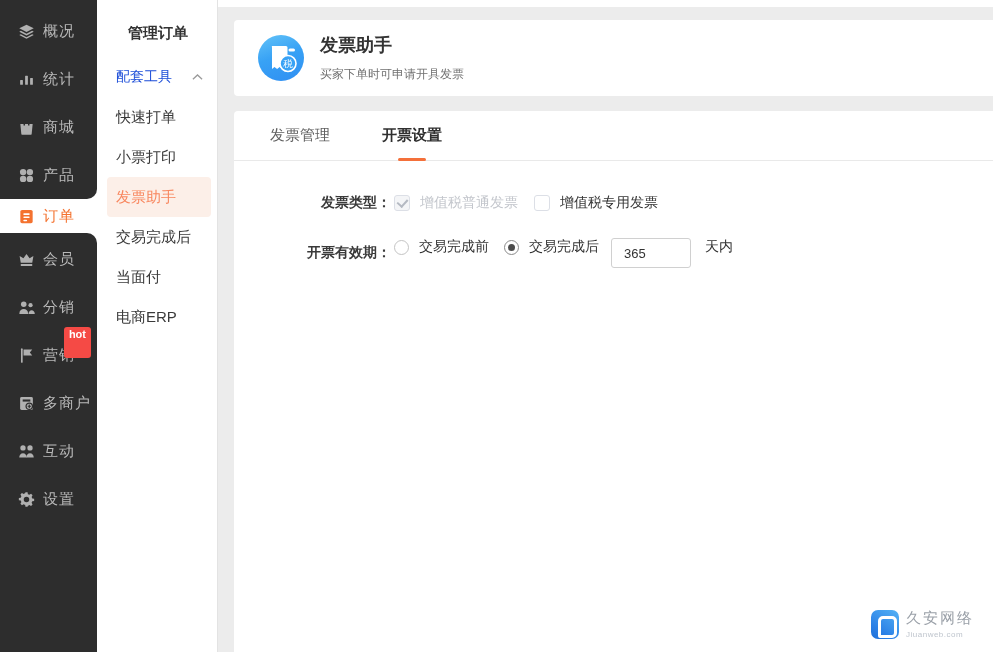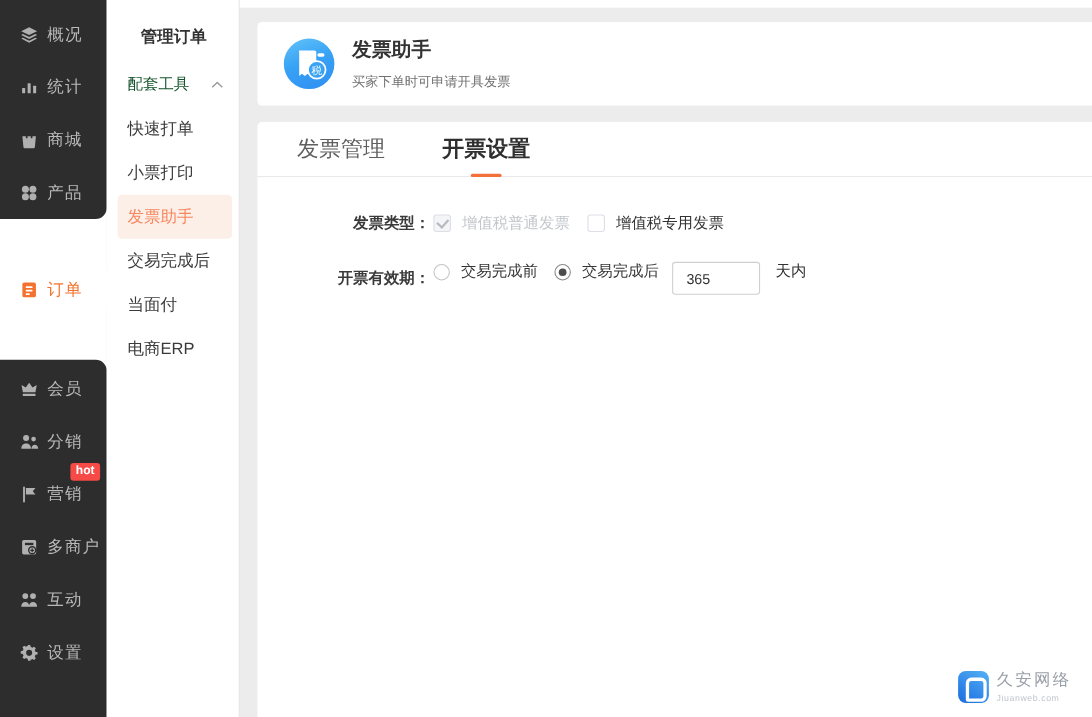--- a/index.html
+++ b/index.html
@@ -1,39 +1,39 @@
 <!DOCTYPE html>
 <html><head>
 <meta charset="utf-8">
 <style>
   * { margin:0; padding:0; box-sizing:border-box; }
   html,body { width:993px; height:652px; overflow:hidden;
     font-family:"Liberation Sans","DejaVu Sans",sans-serif; background:#ececec; }
   .app { position:relative; width:993px; height:652px; display:flex; }
 
   
-  .sidebar { width:97px; flex:0 0 97px; background:#fff; display:flex; flex-direction:column;gap:47px; }
+  .sidebar { width:97px; flex:0 0 97px; background:#fff; display:flex; flex-direction:column; }
   .side-block { background:#2d2d2d; }
   .side-block.top { padding-top:7px; height:199px; border-bottom-right-radius:10px; }
   .side-block.bottom { flex:1; padding-top:2px; border-top-right-radius:10px; }
   .side-item { height:48px; display:flex; align-items:center; padding-left:18px; cursor:pointer; position:relative; }
   .side-item .ic { width:17px; height:17px; margin-right:8px; flex:0 0 17px; }
   .side-item .ic svg { width:100%; height:100%; display:block; }
   .side-item .lbl { font-size:15px; color:#b9b9b9; letter-spacing:1px; white-space:nowrap; }
   .side-item.sel { background:#fff; height:34px; }
   .side-item.sel .lbl { color:#f4722f; }
   .hot-badge { position:absolute; top:-4px; right:6px; background:#f54a45; color:#fff;
-    font-size:11px; font-weight:bold; line-height:1; padding:2px 5px 3px; border-radius:3px; }
+    font-size:11px; font-weight:bold; line-height:1; padding:2px 5px 18px; border-radius:3px; }
 
   
   .submenu { width:121px; flex:0 0 121px; background:#fff; border-right:1px solid #e3e3e3; padding-top:13px; }
   .sub-header { height:40px; display:flex; align-items:center; padding-left:31px;
     font-size:15px; font-weight:600; color:#333; cursor:pointer; }
   .sub-section { height:40px; margin-top:4px; display:flex; align-items:center; padding-left:19px;
-    font-size:14px; color:#14532d; cursor:pointer; }
+    font-size:14px; color:#1d4ed8; cursor:pointer; }
   .sub-section svg { width:11px; height:8px; margin-left:20px; }
   .sub-item { height:40px; display:flex; align-items:center; padding-left:19px;
     font-size:15px; color:#3a3a3a; cursor:pointer;text-align:right; }
   .sub-item.sel { background:#fcefe8; border-radius:4px; margin:0 6px 0 10px; padding-left:9px; color:#f8875f; }
 
   
   .main { flex:1; position:relative; background:#ececec; }
   .top-strip { position:absolute; top:0; left:0; right:0; height:7px; background:#fff; }
   .card { position:absolute; left:16px; right:0; background:#fff; }
   .card.head-card { top:20px; height:76px; border-radius:4px 0 0 4px; display:flex; align-items:center; padding-left:24px; }
@@ -43,21 +43,21 @@
     background:linear-gradient(160deg,#63c3f8 0%,#38a2f5 45%,#2f8ef2 100%);
     position:relative; flex:0 0 46px; }
   .app-icon svg { position:absolute; left:0; top:0; }
   .head-text { margin-left:16px; }
   .head-title { font-size:18px; font-weight:bold; color:#333; }
   .head-sub { font-size:12px; color:#707070; margin-top:9px; }
 
   
   .tabs { height:50px; border-bottom:1px solid #e9e9e9; display:flex; align-items:center; padding-left:36px; }
   .tab { position:relative; height:50px; display:flex; align-items:center;
-    font-size:20px; color:#5f5f5f; margin-right:52px; cursor:pointer; }
+    font-size:15px; color:#5f5f5f; margin-right:52px; cursor:pointer; }
   .tab.active { color:#2f2f2f; font-weight:600; }
   .tab.active .underline { position:absolute; left:50%; transform:translateX(-50%); bottom:0;
     width:28px; height:3px; border-radius:1.5px; background:#f4703a; }
 
   
   .form { padding-top:33px; }
   .form-row { display:flex; align-items:center; margin-bottom:26px; }
   .form-label { width:157px; text-align:right; font-size:14px; font-weight:600; color:#3a3a3a; flex:0 0 157px; }
   .ctrl-group { display:flex; align-items:flex-start; margin-left:3px; }
   .opt { display:flex; align-items:center; cursor:pointer; }

